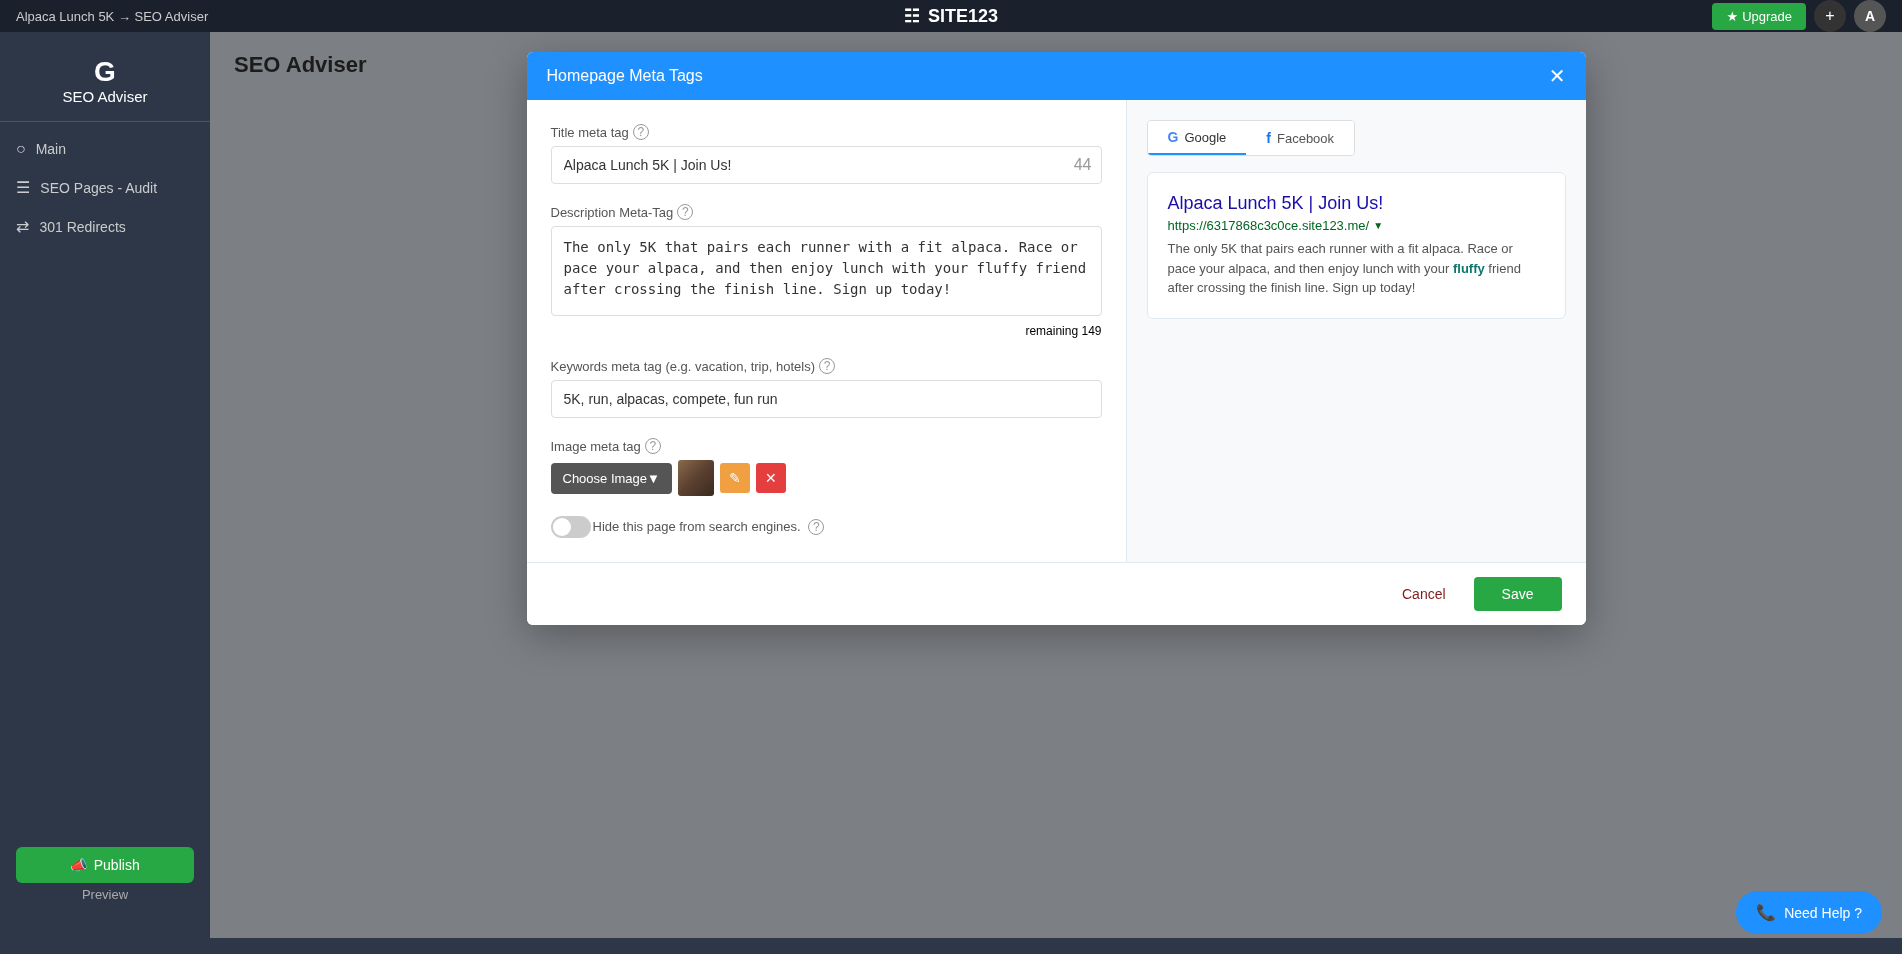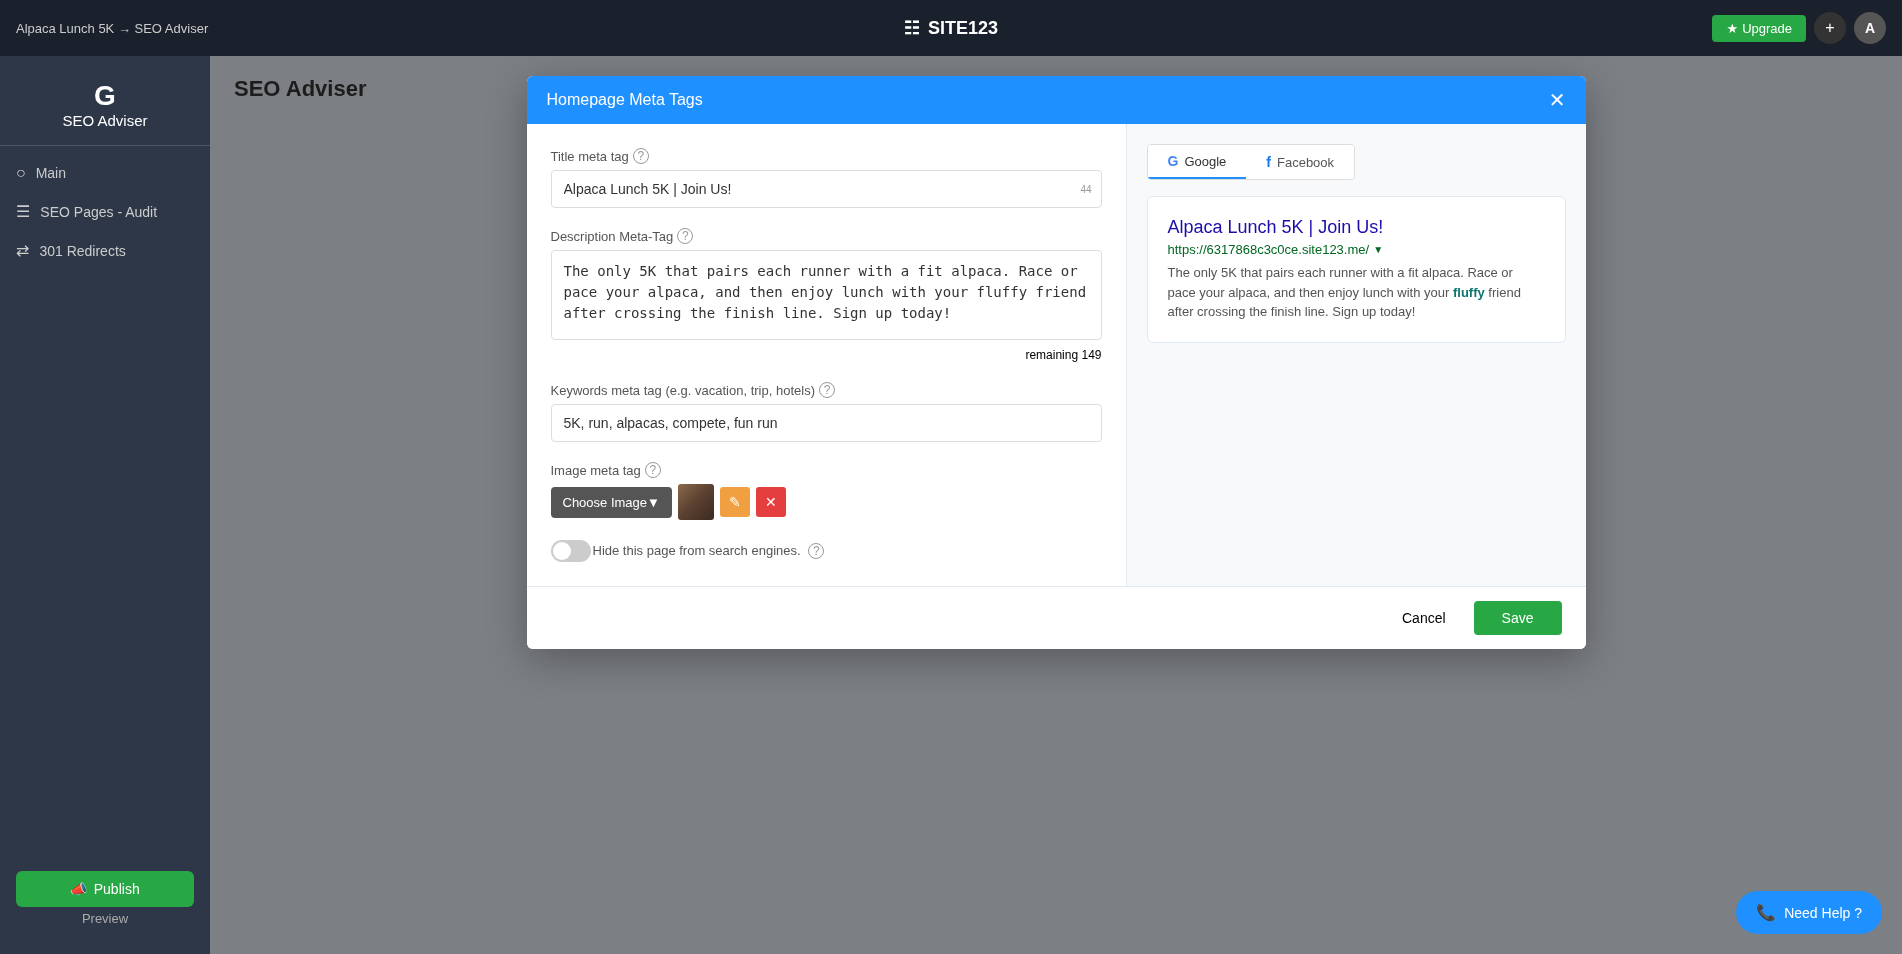--- a/index.html
+++ b/index.html
@@ -1,21 +1,21 @@
 <!DOCTYPE html>
 <html><head>
   <meta charset="utf-8">
   <style>
     * { box-sizing: border-box; margin: 0; padding: 0; }
     body { font-family: -apple-system, BlinkMacSystemFont, 'Segoe UI', sans-serif; background: #2d3748; height: 954px; overflow: hidden; position: relative; }
 
     
     .topbar {
       background: #1a202c;
-      height: 56px;
+      height: 32px;
       display: flex;
       align-items: center;
       justify-content: space-between;
       padding: 0 16px;
       position: relative;
       z-index: 10;
     }
     .topbar-left { color: #ccc; font-size: 13px; }
     .topbar-center { color: white; font-size: 18px; font-weight: bold; display: flex; align-items: center; gap: 8px; position: absolute; left: 50%; transform: translateX(-50%); }
     .topbar-right { display: flex; align-items: center; gap: 8px; }
@@ -110,21 +110,21 @@
     .form-input {
       width: 100%;
       border: 1px solid #ddd;
       border-radius: 4px;
       padding: 10px 12px;
       font-size: 14px;
       outline: none;
       color: #333;
     }
     .input-with-count { position: relative; }
-    .char-count { position: absolute; right: 10px; top: 50%; transform: translateY(-50%); color: #999; font-size: 10px; }
+    .char-count { position: absolute; right: 10px; top: 50%; transform: translateY(-50%); color: #999; font-size: 16px; }
     .form-textarea {
       width: 100%;
       border: 1px solid #ddd;
       border-radius: 4px;
       padding: 10px 12px;
       font-size: 14px;
       outline: none;
       resize: none;
       height: 90px;
       color: #333;
@@ -195,21 +195,21 @@
     .modal-footer {
       background: white;
       padding: 14px 24px;
       display: flex;
       align-items: center;
       justify-content: flex-end;
       gap: 12px;
       border-top: 1px solid #e2e8f0;
       flex-shrink: 0;
     }
-    .cancel-btn { background: none; border: none; color: #000000; font-size: 14px; cursor: pointer; padding: 8px 16px; }
+    .cancel-btn { background: none; border: none; color: #7f1d1d; font-size: 14px; cursor: pointer; padding: 8px 16px; }
     .save-btn { background: #28a745; color: white; border: none; border-radius: 4px; padding: 9px 28px; font-size: 14px; cursor: pointer; font-weight: 500; }
 
     
     .need-help {
       position: fixed;
       bottom: 20px;
       right: 20px;
       background: #1e90ff;
       color: white;
       border: none;

